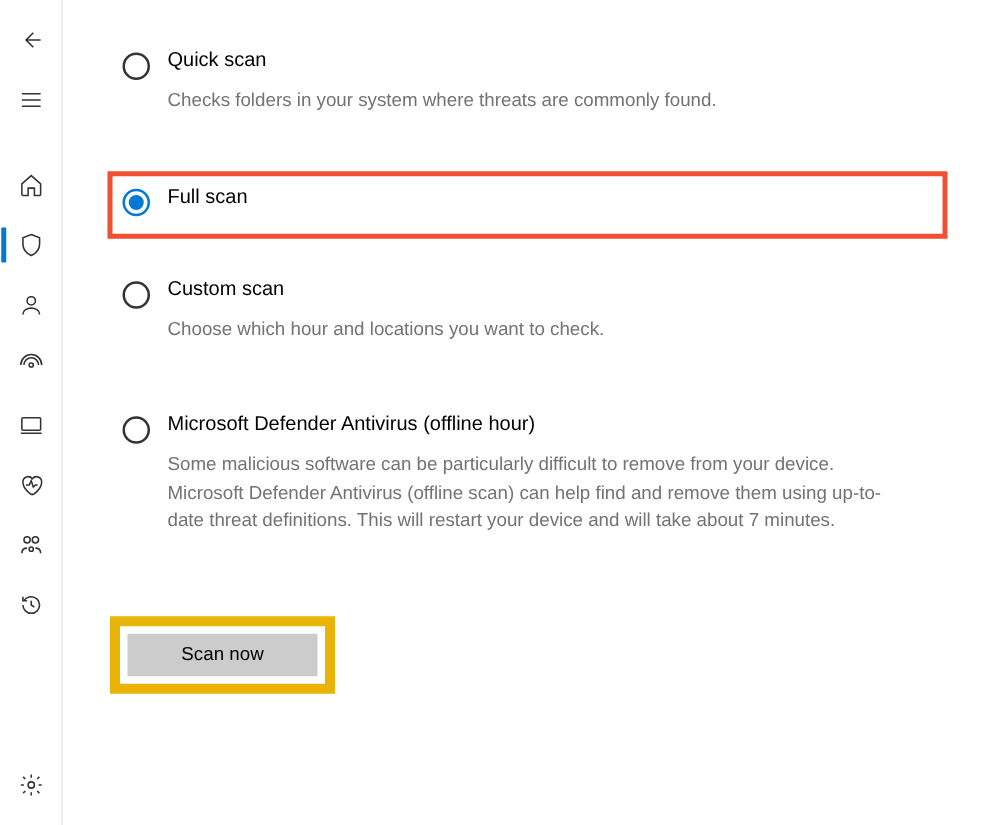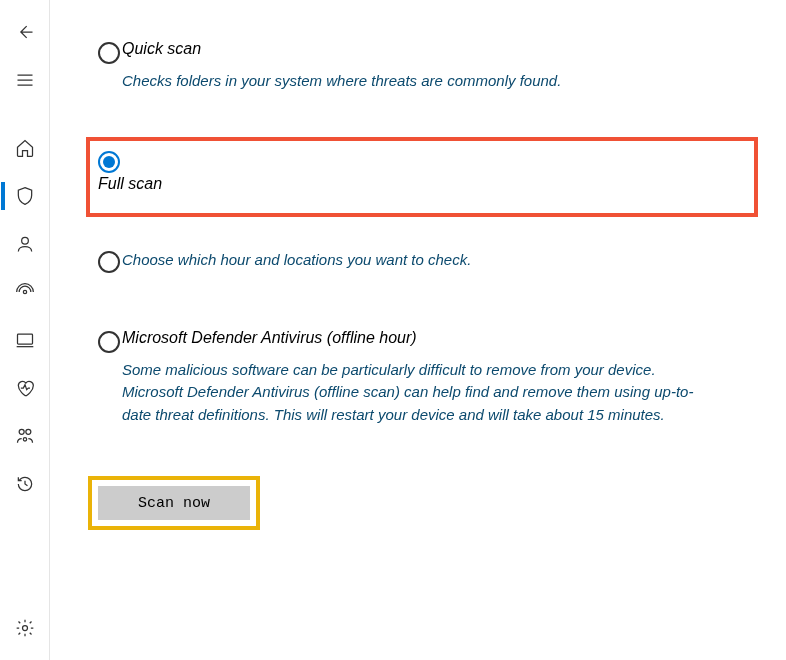--- a/index.html
+++ b/index.html
@@ -43,32 +43,30 @@
   }
   .sidebar svg { width: 20px; height: 20px; stroke: #333; fill: none; stroke-width: 1.5; }
   .sidebar .spacer { flex: 1; }
   .content {
     flex: 1;
     padding: 28px 40px 0 48px;
     font-size: 15px;
   }
   .option {
     display: flex;
-    gap: 2px;
+    gap: 14px;
     margin-bottom: 32px;
     border: 4px solid transparent;
     padding: 8px;
     margin-left: -12px;
     margin-right: -12px;
-    font-style: italic;
   }
   .option.highlight {
     border-color: #f05135;
     margin-bottom: 20px;
-    flex-direction: column;
   }
   .radio {
     width: 22px;
     height: 22px;
     border: 2px solid #333;
     border-radius: 50%;
     flex-shrink: 0;
     margin-top: 2px;
     position: relative;
   }
@@ -83,31 +81,30 @@
     border-radius: 50%;
     background: #0078d4;
   }
   .opt-title {
     font-size: 16px;
     color: #000;
     margin-bottom: 12px;
   }
   .opt-desc {
     font-size: 15px;
-    color: #0c4a6e;
+    color: #737373;
     line-height: 1.5;
     max-width: 580px;
   }
   .button-wrap {
-    border: 4px solid #eab308;
+    border: 8px solid #eab308;
     display: inline-block;
     padding: 6px;
-    margin-top: 6px;
+    margin-top: 20px;
     margin-left: -10px;
-    font-family: Liberation Mono, monospace;
   }
   .scan-btn {
     background: #ccc;
     border: none;
     width: 152px;
     height: 34px;
     font-size: 15px;
     color: #000;
     cursor: pointer;
     font-family: inherit;
@@ -198,29 +195,30 @@
   <div class="option highlight">
     <div class="radio checked"></div>
     <div>
       <div class="opt-title">Full scan</div>
     </div>
   </div>
 
   <div class="option">
     <div class="radio"></div>
     <div>
+      <div class="opt-title">Custom scan</div>
       <div class="opt-desc">Choose which hour and locations you want to check.</div>
     </div>
   </div>
 
   <div class="option">
     <div class="radio"></div>
     <div>
       <div class="opt-title">Microsoft Defender Antivirus (offline hour)</div>
-      <div class="opt-desc">Some malicious software can be particularly difficult to remove from your device. Microsoft Defender Antivirus (offline scan) can help find and remove them using up-to-date threat definitions. This will restart your device and will take about 15 minutes.</div>
+      <div class="opt-desc">Some malicious software can be particularly difficult to remove from your device. Microsoft Defender Antivirus (offline scan) can help find and remove them using up-to-date threat definitions. This will restart your device and will take about 7 minutes.</div>
     </div>
   </div>
 
   <div class="button-wrap">
     <button class="scan-btn">Scan now</button>
   </div>
 
 </div>
 
 </body></html>

